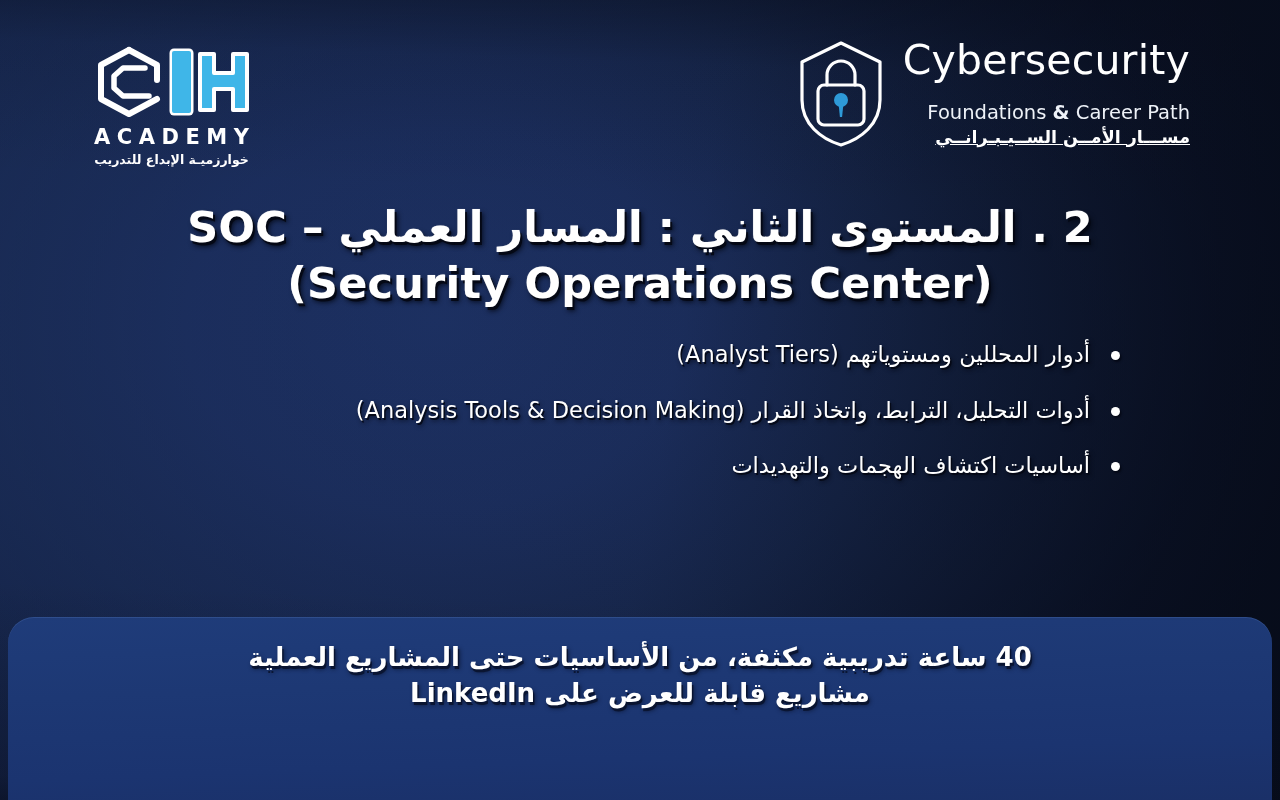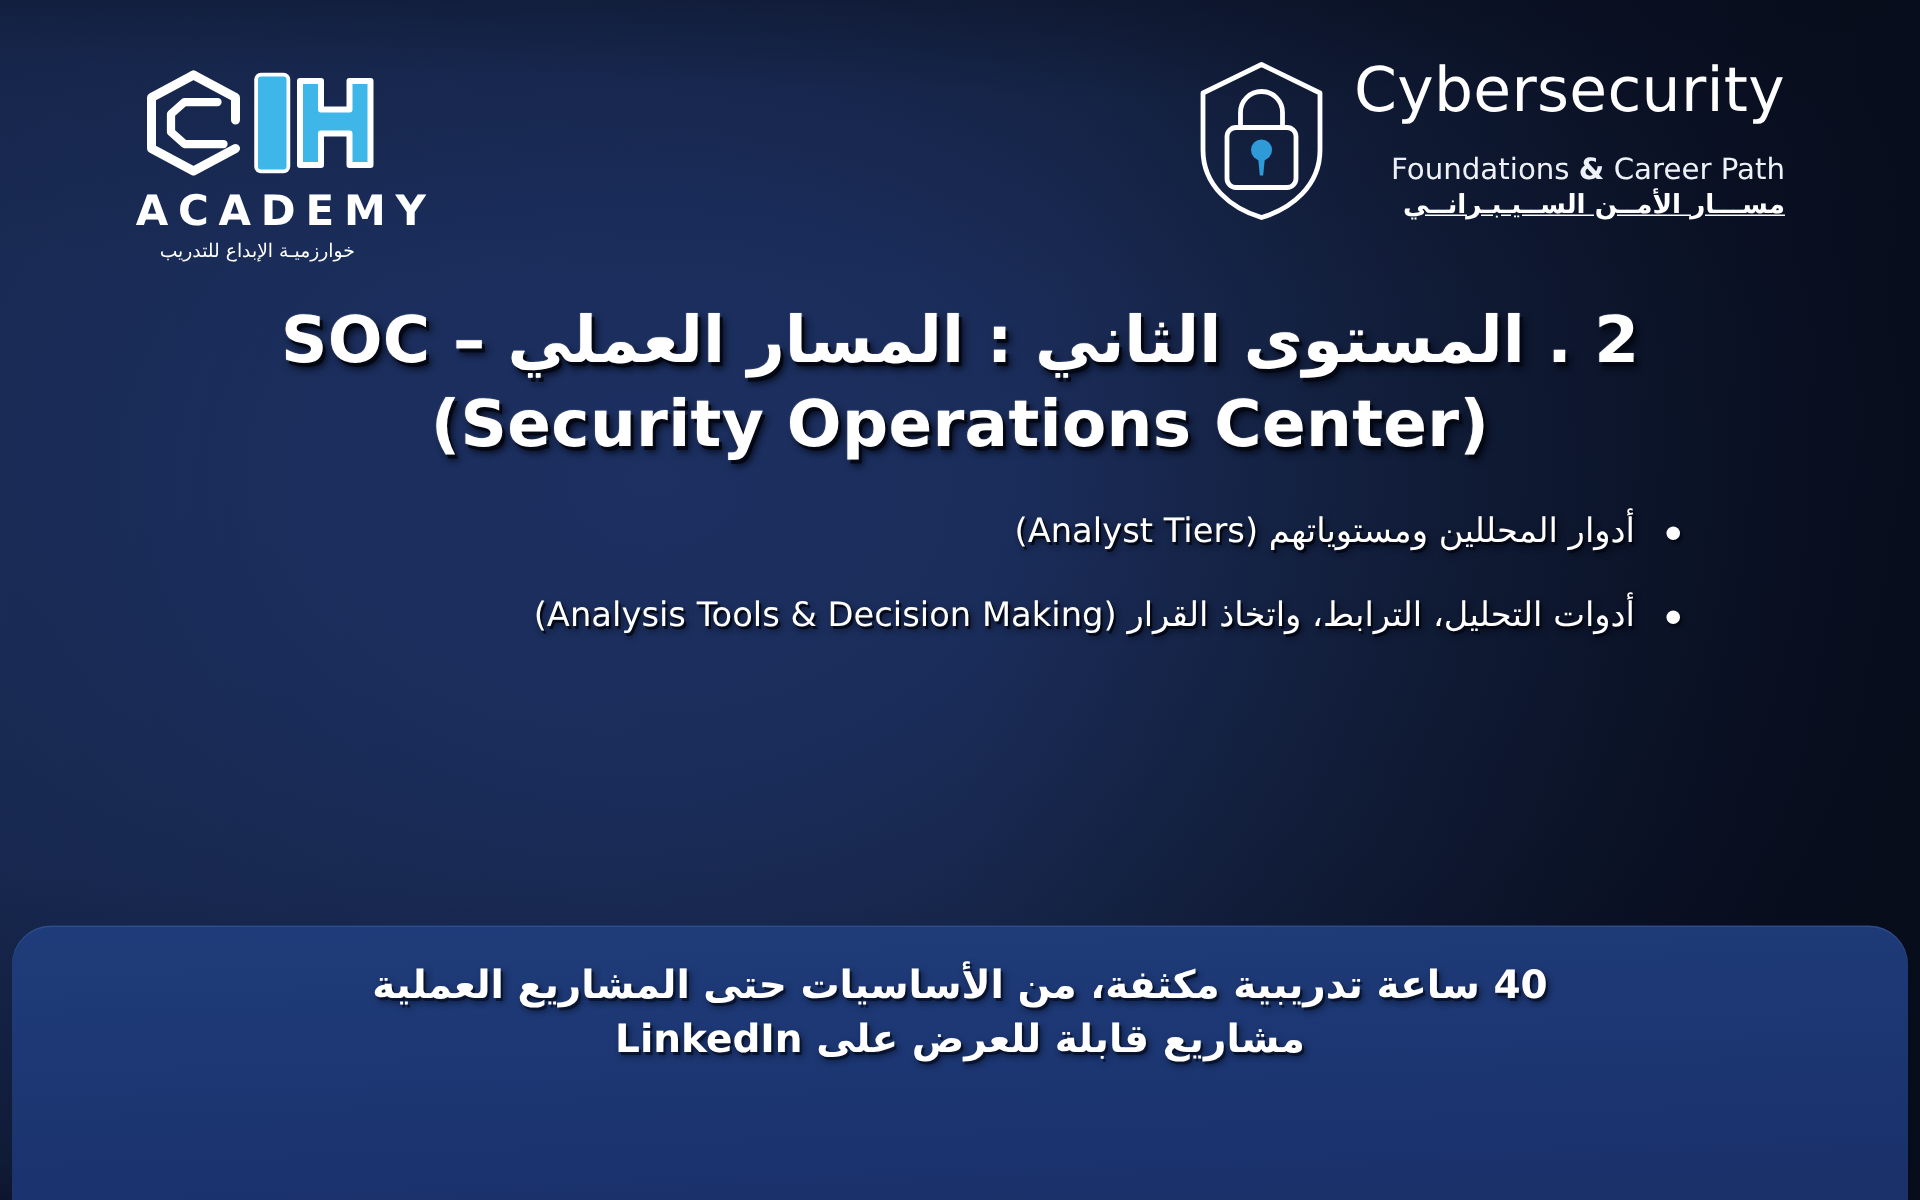--- a/index.html
+++ b/index.html
@@ -83,31 +83,31 @@
   .academy-mark .bar-i {
     width: 19px; height: 62px;
     background: #3fb6e8;
     border-radius: 2px;
     box-shadow: 0 0 0 2.5px #ffffff;
   }
   .academy-mark .letter-h { width: 55px; height: 62px; display: block; }
   .academy-word {
     margin-top: 9px;
     color: #ffffff;
-    font-size: 28px;
+    font-size: 21px;
     font-weight: 700;
     letter-spacing: 6.5px;
     text-indent: 6.5px;
     line-height: 1;
   }
   .academy-arabic {
     margin-top: 6px;
     color: #ffffff;
     font-size: 12.5px;
-    font-weight: 400;
+    font-weight: 700;
     direction: rtl;
     letter-spacing: 0px;
     line-height: 1;
   }
 
   
   .cyber-lockup {
     position: absolute;
     top: 38px;
     right: 90px;
@@ -295,20 +295,21 @@
   <div class="body-area">
 
     <div class="headline">
       <span class="ln">2 . المستوى الثاني : المسار العملي – SOC</span>
       <span class="ln">(Security Operations Center)</span>
     </div>
 
     <ul class="bullets">
       <li>أدوار المحللين ومستوياتهم (Analyst Tiers)</li>
       <li>أدوات التحليل، الترابط، واتخاذ القرار (Analysis Tools &amp; Decision Making)</li>
+      <li>أساسيات اكتشاف الهجمات والتهديدات</li>
     </ul>
   </div>
 
   <div class="footer-panel">
     <div class="footer-inner">
       <span class="footer-line">40 ساعة تدريبية مكثفة، من الأساسيات حتى المشاريع العملية</span>
       <span class="footer-line">مشاريع قابلة للعرض على LinkedIn</span>
     </div>
   </div>
 

